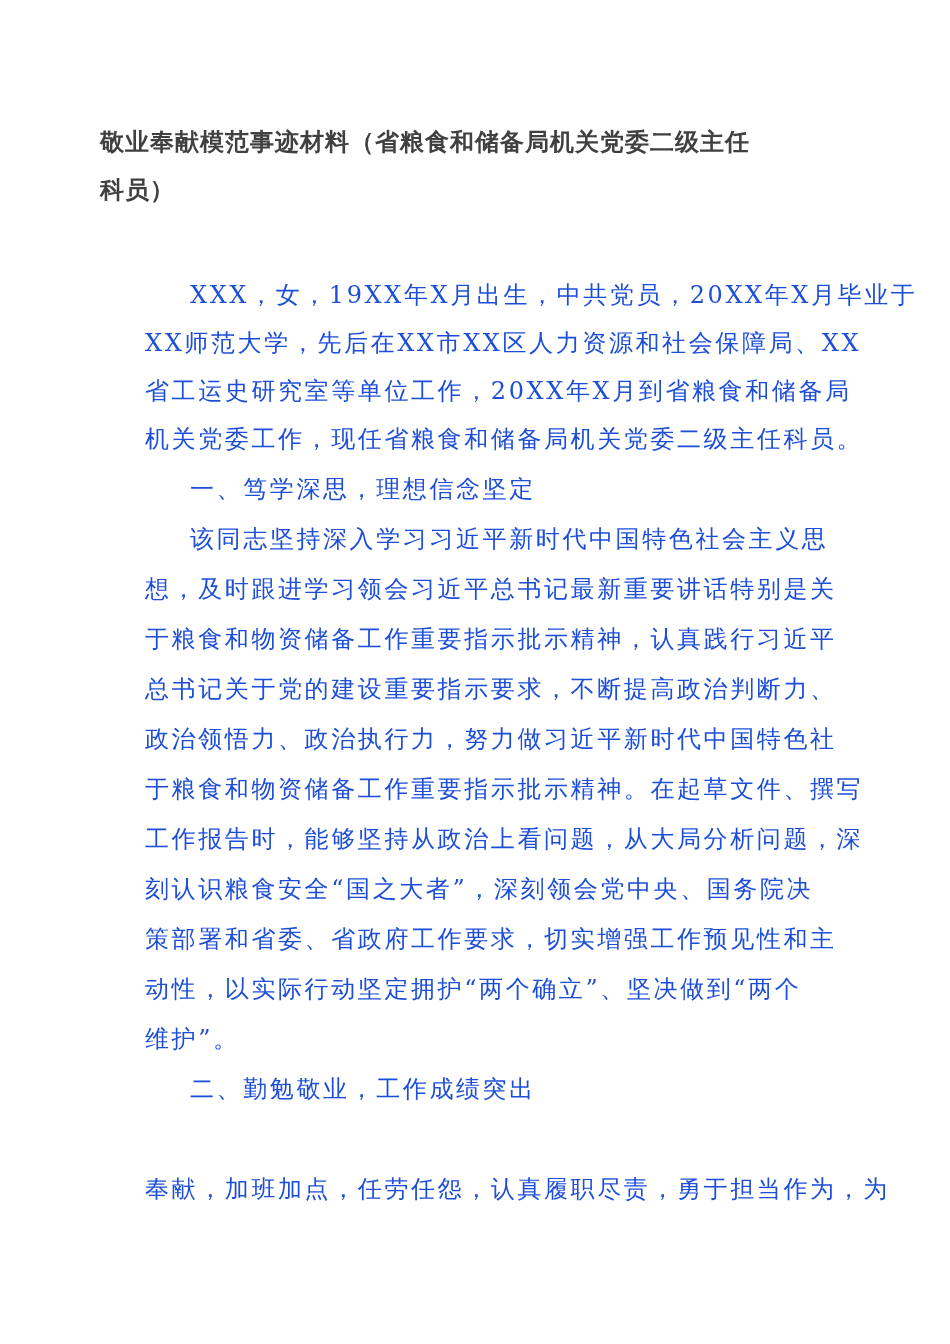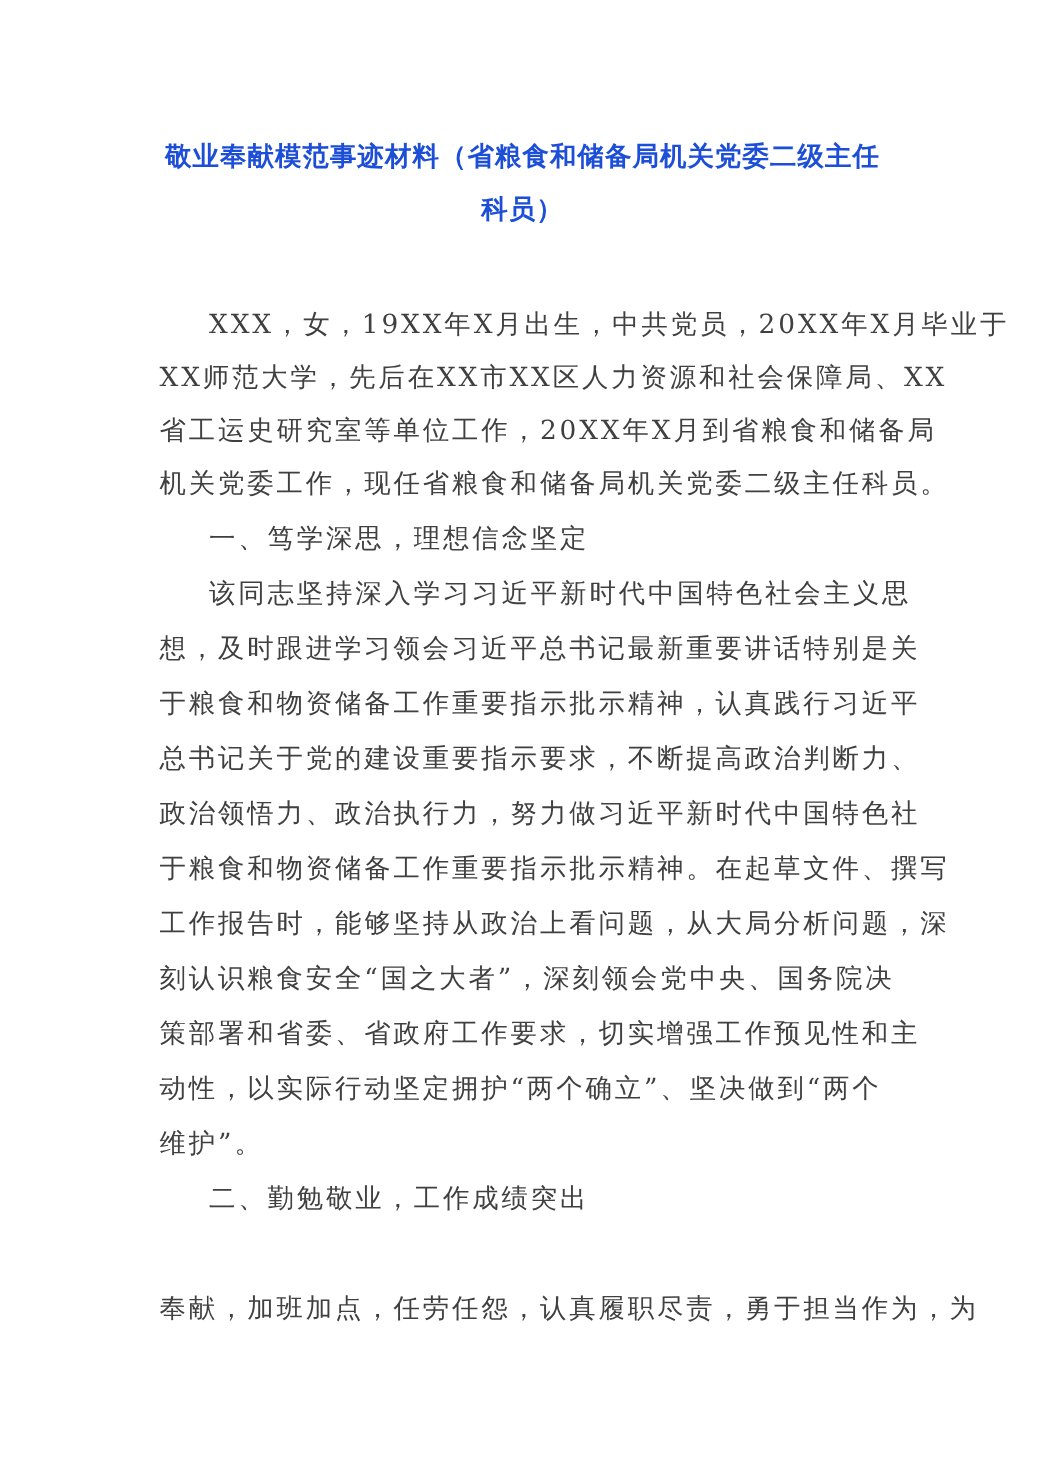--- a/index.html
+++ b/index.html
@@ -1,21 +1,21 @@
 <!DOCTYPE html>
 <html><head>
 <meta charset="utf-8">
 <style>
   html, body { margin: 0; padding: 0; background: #ffffff; }
   body { width: 950px; height: 1344px; position: relative; overflow: hidden; font-family: "DejaVu Serif", "Liberation Serif", serif; color: #111111; }
   .page { position: absolute; left: 0; top: 0; width: 950px; height: 1344px; background: #ffffff; }
-  .title { position: absolute; left: 100px; width: 750px; text-align: center; font-family: "DejaVu Sans", "Liberation Sans", sans-serif; font-weight: bold; font-size: 24px; letter-spacing: 1px; color: #1d4ed8; white-space: nowrap; }
+  .title { position: absolute; left: 100px; width: 750px; font-family: "DejaVu Sans", "Liberation Sans", sans-serif; font-weight: bold; font-size: 24px; letter-spacing: 1px; color: #404040; white-space: nowrap; }
   .title.l1 { top: 126px; }
   .title.l2 { top: 174px; }
-  .line { position: absolute; left: 145px; width: 665px; font-size: 24px; line-height: 30px; white-space: nowrap; letter-spacing: 2.6px; color: #404040; }
+  .line { position: absolute; left: 145px; width: 665px; font-size: 24px; line-height: 30px; white-space: nowrap; letter-spacing: 2.6px; color: #1d4ed8; }
   .line.indent { left: 190px; width: 620px; }
 </style>
 </head>
 <body>
 
 <div class="page">
   <div class="title l1">敬业奉献模范事迹材料（省粮食和储备局机关党委二级主任</div>
   <div class="title l2">科员）</div>
 
   <div class="line indent" style="top:280px">XXX，女，19XX年X月出生，中共党员，20XX年X月毕业于</div>

